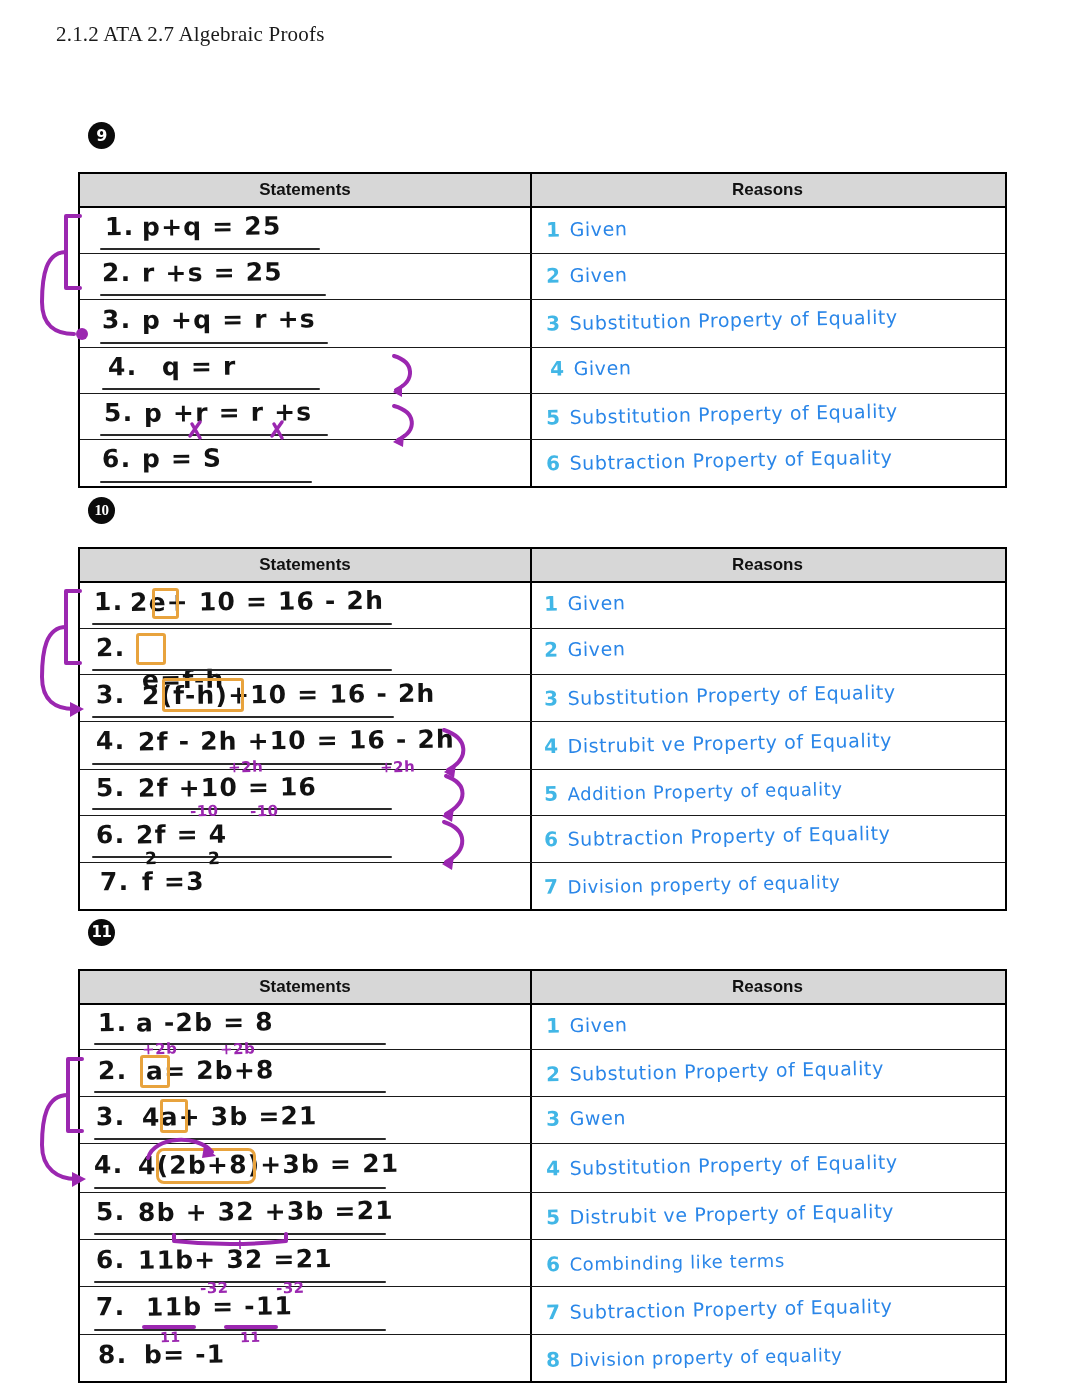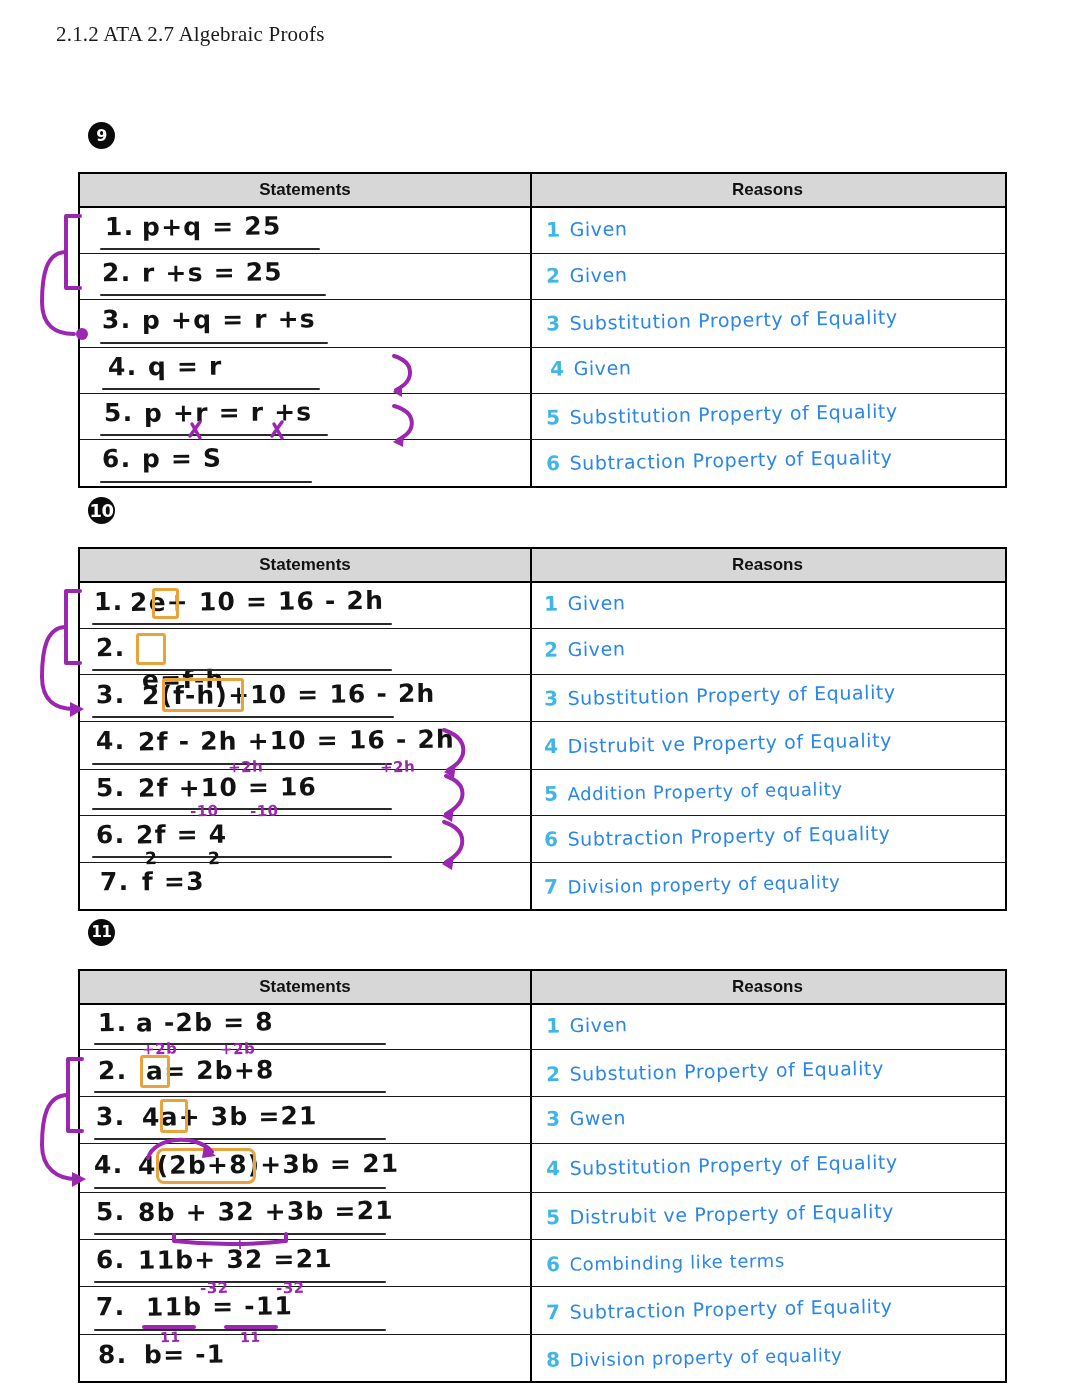--- a/index.html
+++ b/index.html
@@ -208,21 +208,21 @@
         <span class="uline" style="left:20px;top:42px;width:228px;"></span>
       </div>
       <div class="cell-r">
         <span class="hand-blue" style="left:14px;top:8px;"><span class="num">3</span><span>Substitution Property of  Equality</span></span>
       </div>
     </div>
 
     <div class="row" style="height:45px;">
       <div class="cell-s">
         <span class="hand-blk" style="left:28px;top:4px;">4.</span>
-        <span class="hand-blk" style="left:68px;top:4px;">q = r</span>
+        <span class="hand-blk" style="left:82px;top:4px;">q = r</span>
         <span class="uline" style="left:22px;top:40px;width:218px;"></span>
         <svg class="ann-svg" style="left:300px;top:6px;" width="50" height="46">
           <path d="M14,2 C34,8 36,26 16,36" stroke="#9b27b0" stroke-width="4" fill="none" stroke-linecap="round"></path>
           <path d="M22,30 L13,38 L22,43 Z" fill="#9b27b0"></path>
         </svg>
       </div>
       <div class="cell-r">
         <span class="hand-blue" style="left:18px;top:8px;"><span class="num">4</span><span>Given</span></span>
       </div>
     </div>
@@ -261,21 +261,21 @@
   <svg class="ann-svg" style="left:40px;top:76px;" width="56" height="180">
     <path d="M40,20 L26,20 L26,92 L40,92" stroke="#9b27b0" stroke-width="4" fill="none" stroke-linecap="round" stroke-linejoin="round"></path>
     <path d="M26,56 C6,56 2,80 2,106 C2,130 16,138 34,138" stroke="#9b27b0" stroke-width="4" fill="none" stroke-linecap="round"></path>
     <circle cx="42" cy="138" r="6" fill="#9b27b0"></circle>
   </svg>
 </div>
 
 <div class="problem" style="top:495px;">
 
   <div class="prob-head">
-    <div class="badge" style="font-size:18px;">10</div>
+    <div class="badge" style="font-size:15px;font-family:Liberation Serif, serif;">10</div>
   </div>
 
   <div class="tbl" style="top:52px;">
     <div class="hdr">
       <div class="hdr-cell c-left">Statements</div>
       <div class="hdr-cell c-right">Reasons</div>
     </div>
 
     <div class="row" style="height:45px;">
       <div class="cell-s">

